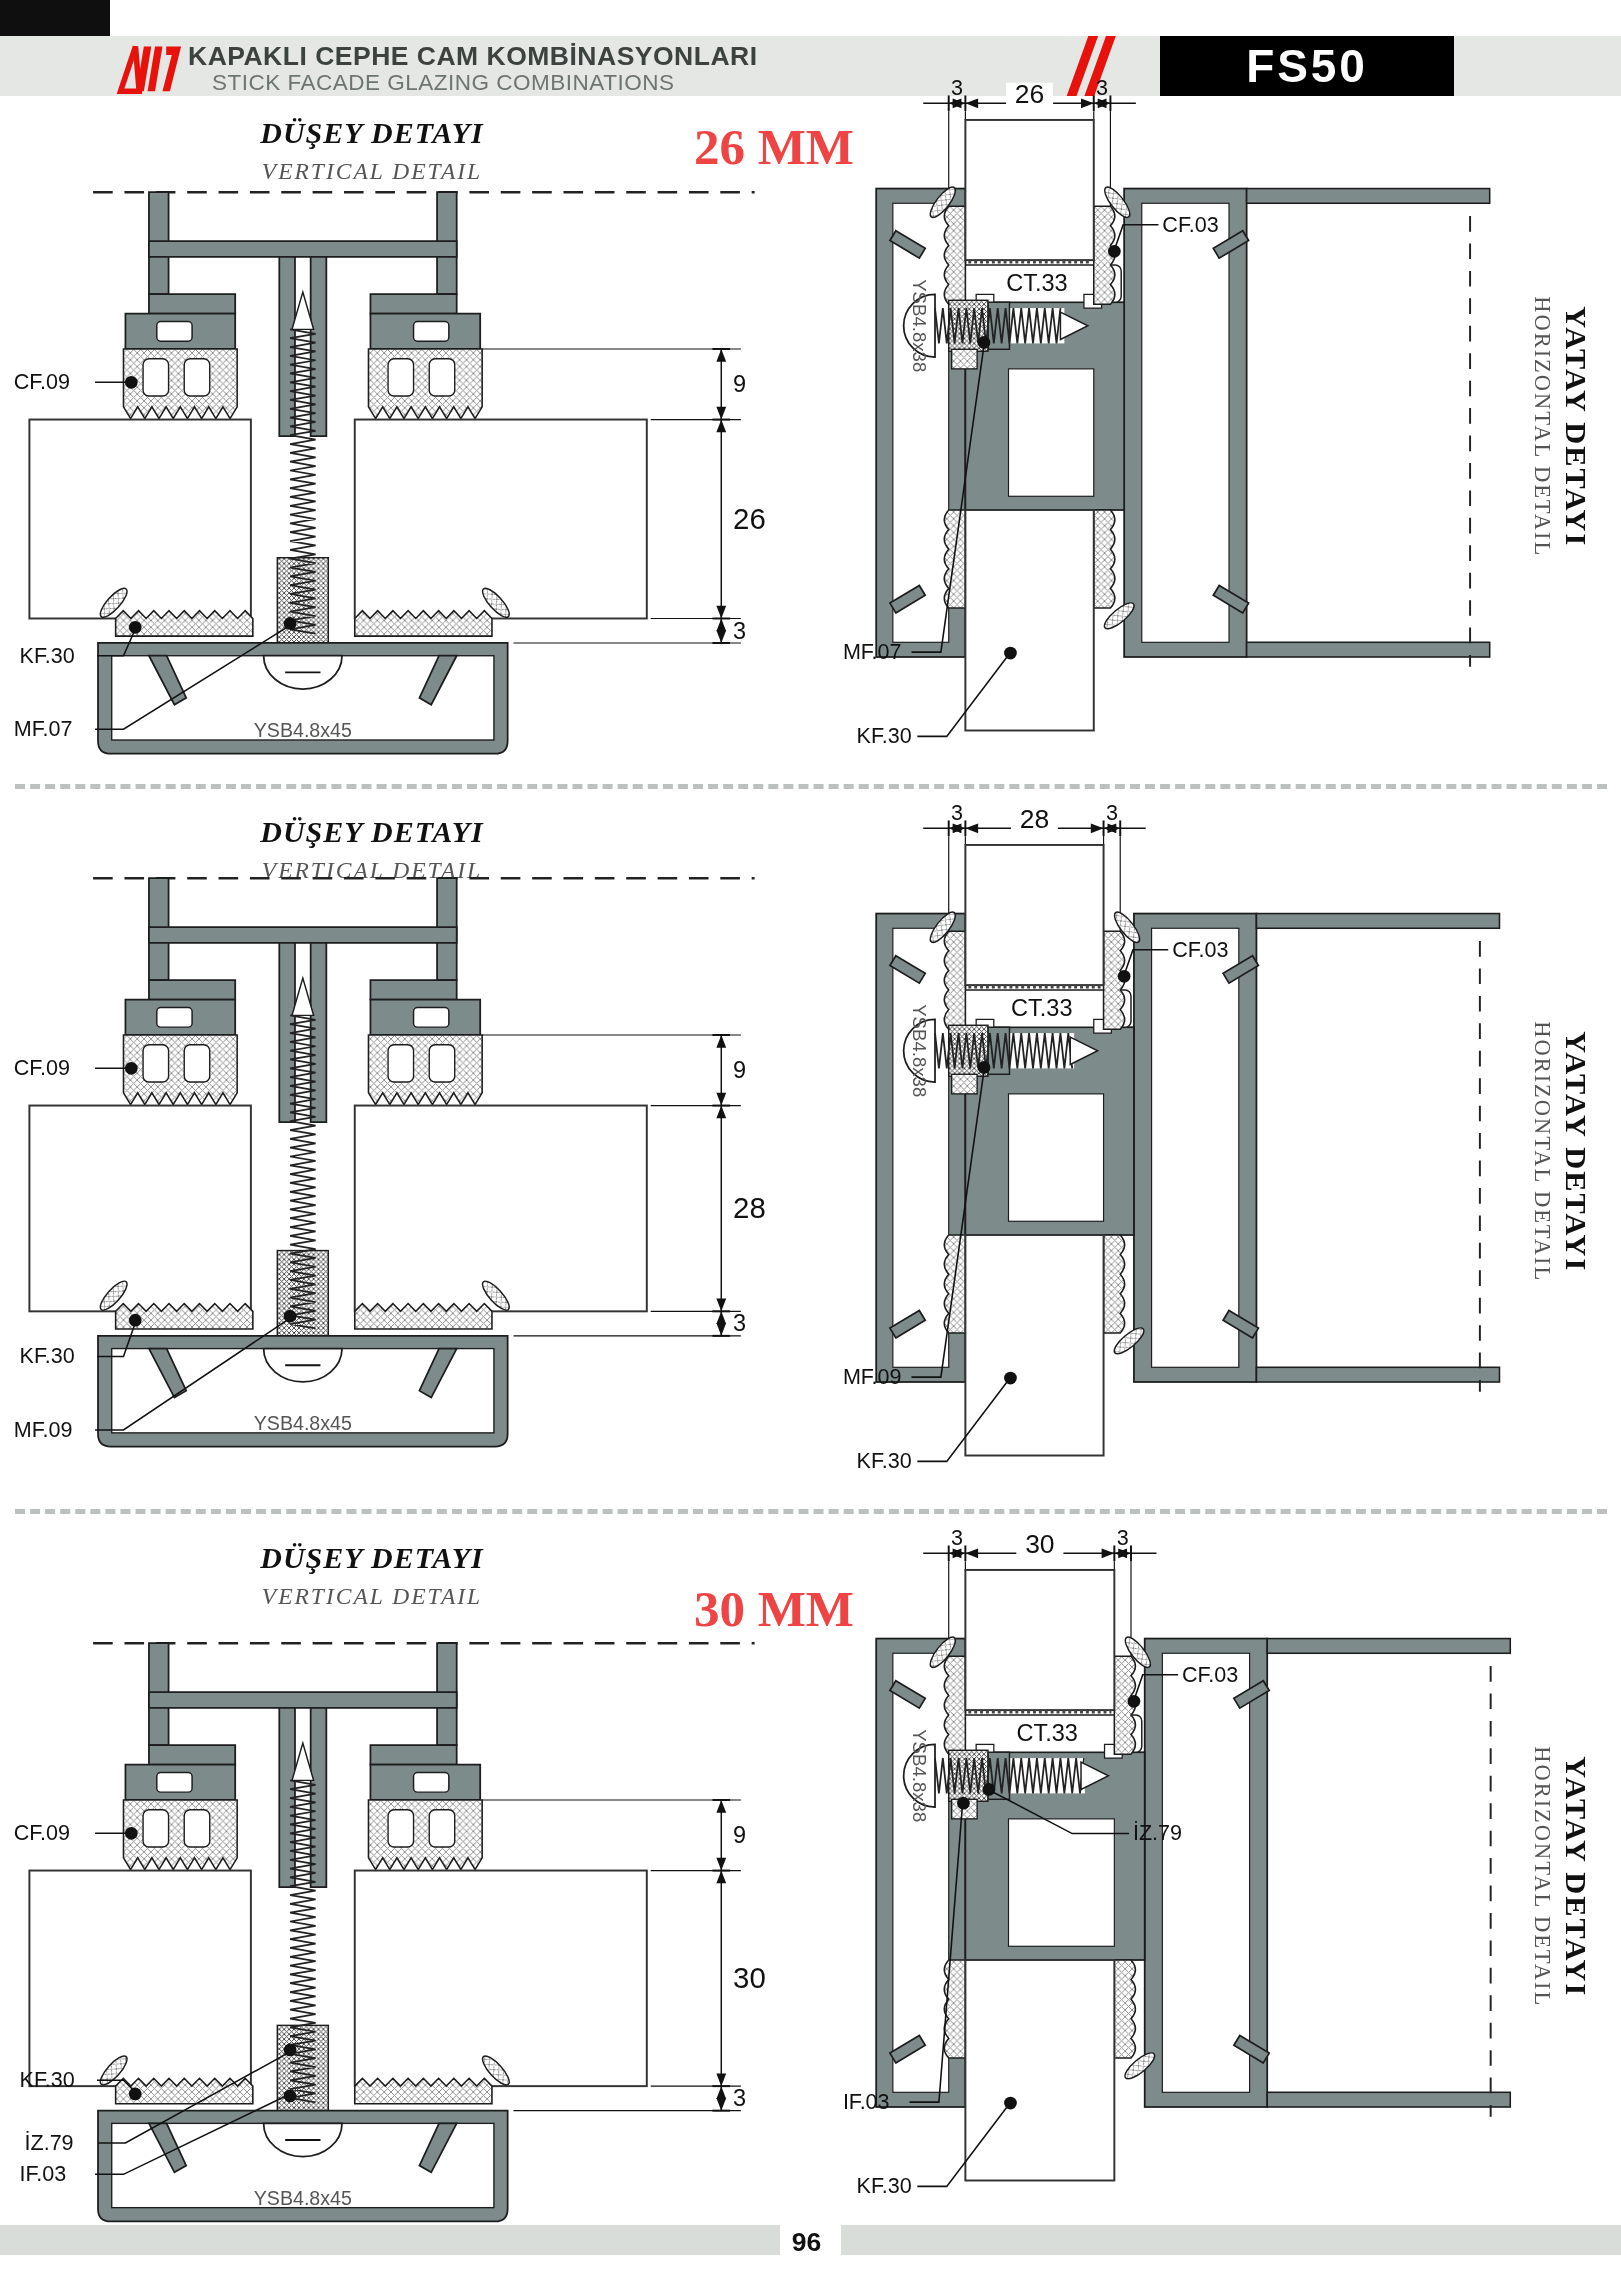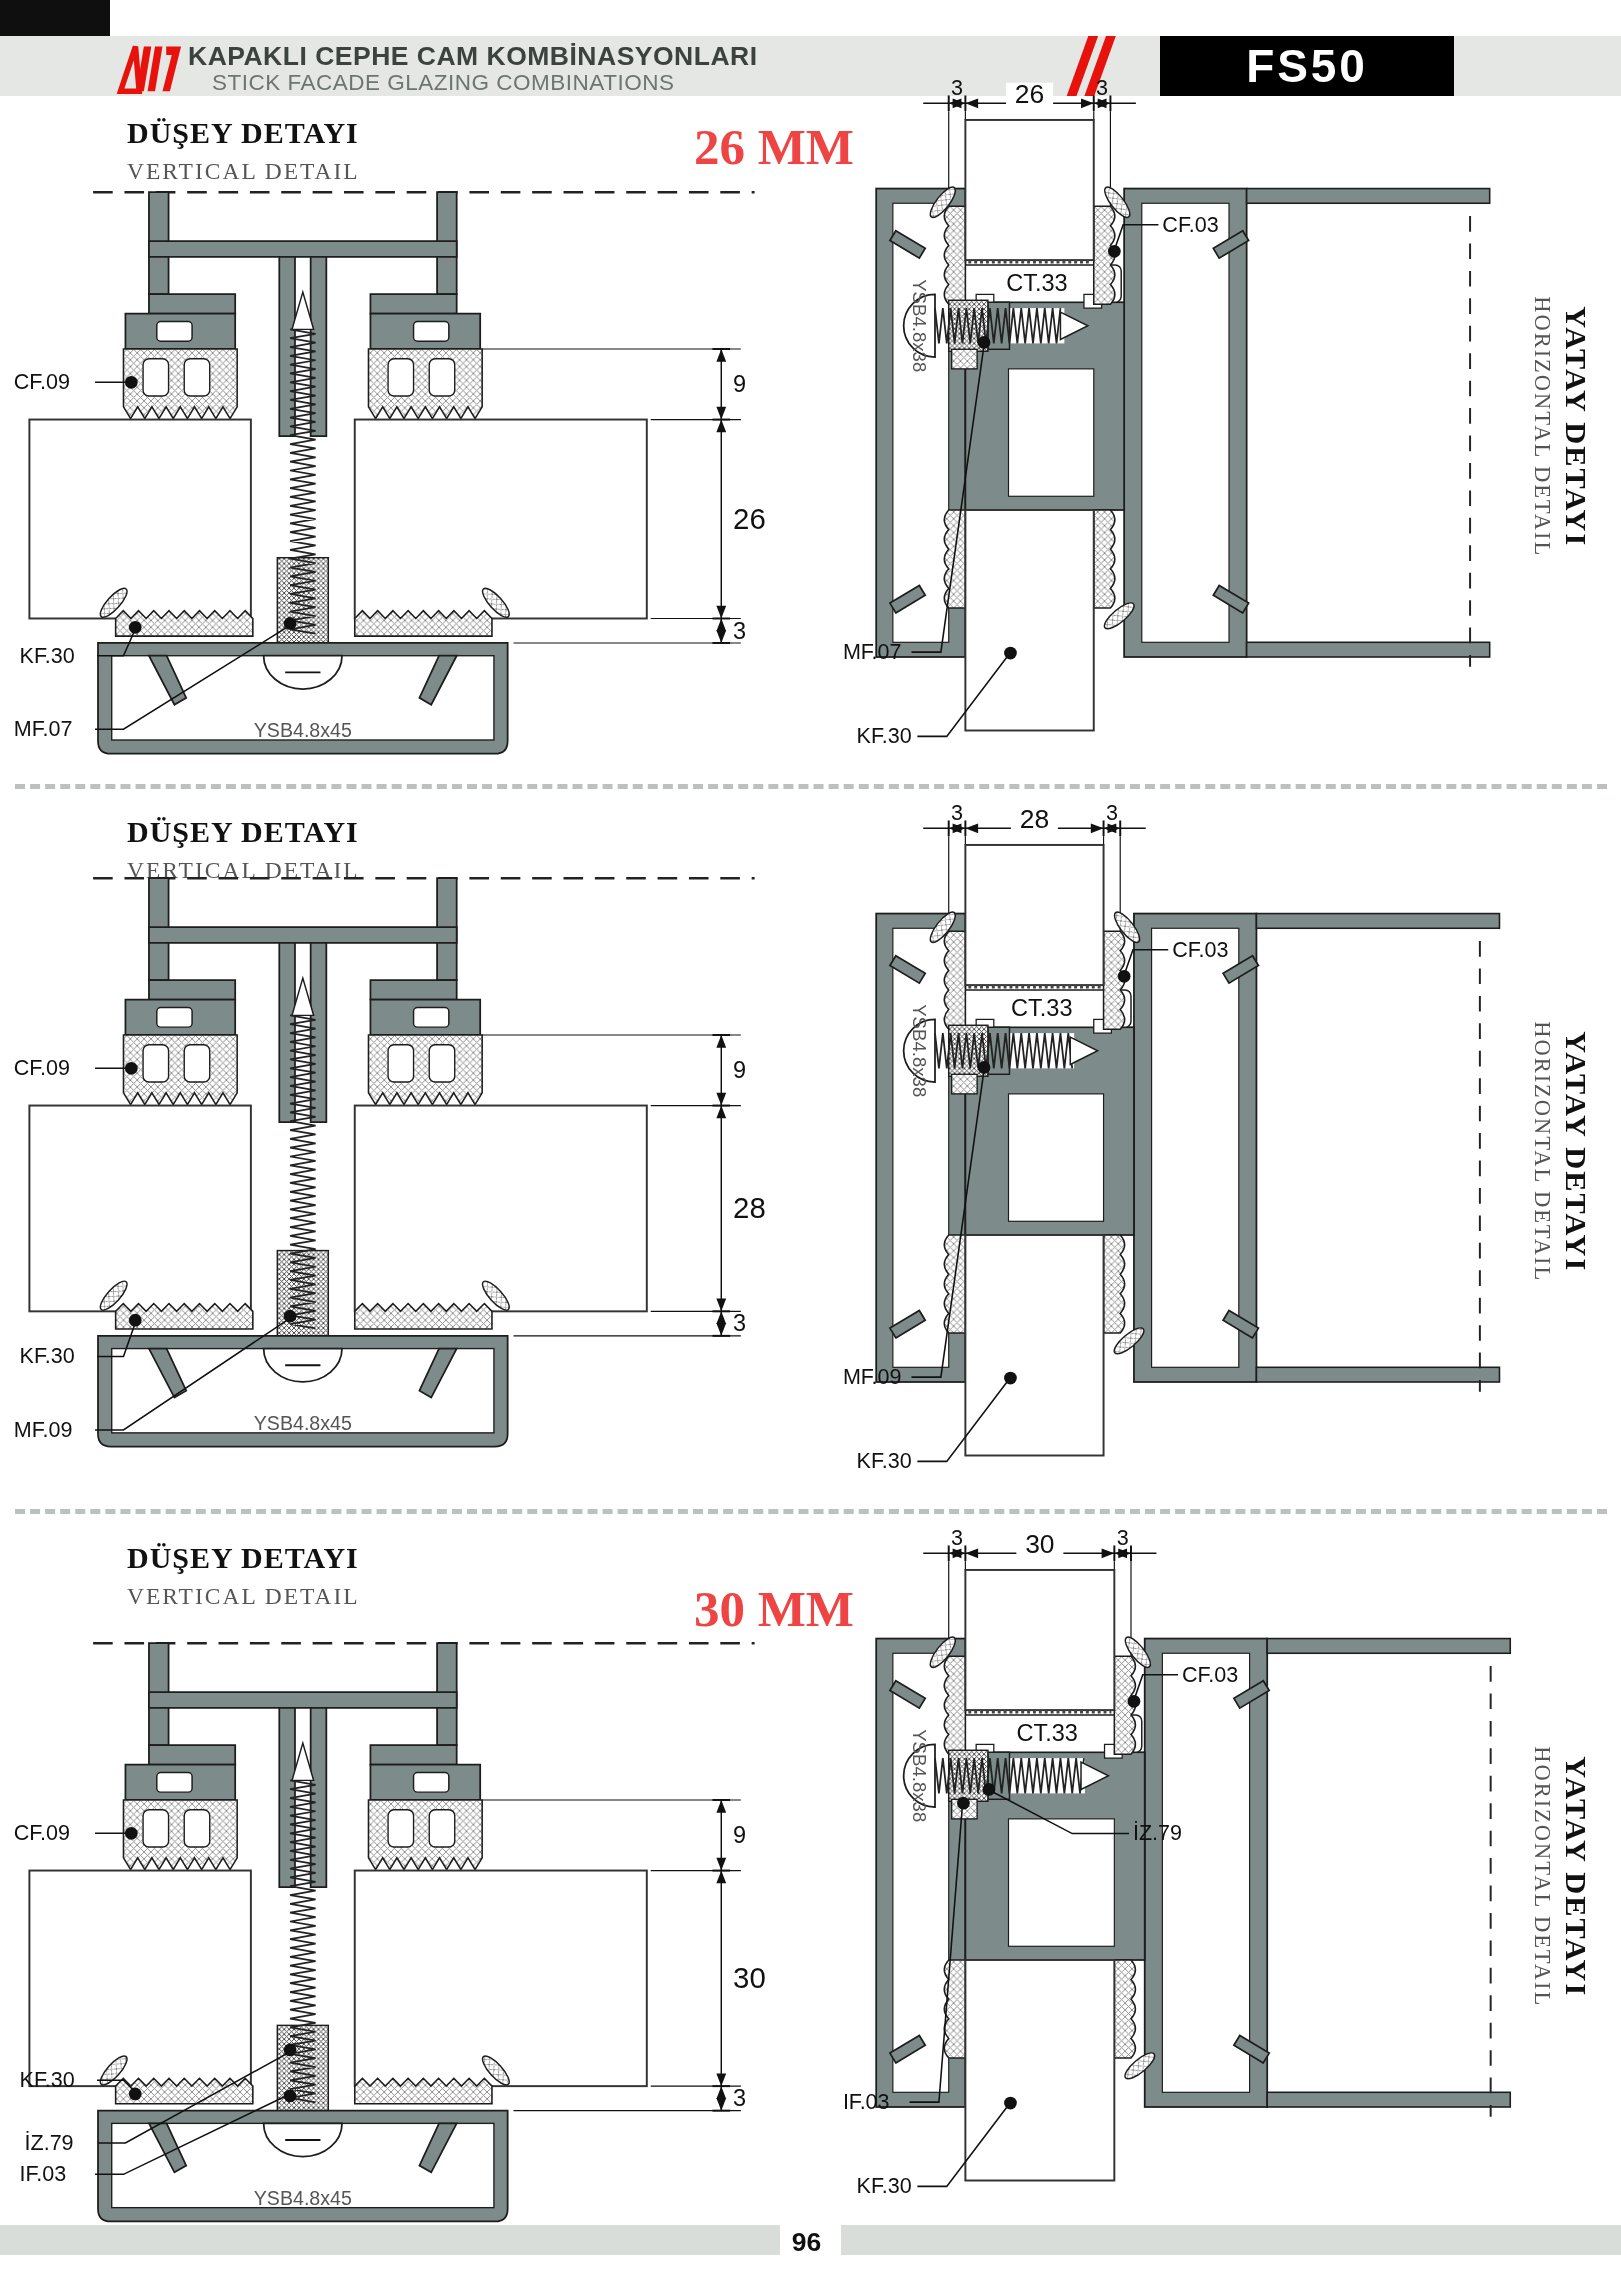--- a/index.html
+++ b/index.html
@@ -7,21 +7,21 @@
         font-family:"Liberation Sans","DejaVu Sans",sans-serif;padding-left:18px;}
   .abs{position:absolute;}
   
   #top-black{left:0;top:0;width:110px;height:36px;background:#0f0f0f;}
   #header-band{left:0;top:36px;width:1621px;height:60px;background:#e4e7e4;}
   #header-title-tr{left:188px;top:41px;font-size:26.5px;font-weight:bold;color:#3c4240;letter-spacing:0.5px;}
   #header-title-en{left:188px;top:70px;font-size:22.5px;color:#6d7572;letter-spacing:0.5px;margin-left:24px;}
   #fs50-box{left:1160px;top:36px;width:294px;height:60px;background:#000000;color:#fff;
             display:flex;align-items:center;justify-content:center;font-size:46px;font-weight:bold;letter-spacing:2.9px;}
   
-  .v-title{width:490px;left:127px;text-align:left;color:#111;}
+  .v-title{width:490px;left:127px;text-align:center;color:#111;font-style:italic;}
   .v-title .t1{font-family:"Liberation Serif","DejaVu Serif",serif;font-weight:bold;font-size:30px;letter-spacing:1px;}
   .v-title .t2{font-family:"Liberation Serif","DejaVu Serif",serif;font-size:23.5px;color:#555;letter-spacing:2px;margin-top:8px;}
   .size-label{left:637px;width:274px;text-align:center;font-family:"Liberation Serif","DejaVu Serif",serif;
               font-weight:bold;font-size:51px;color:#ef4444;}
   .sep{left:14.7px;width:1592px;border-top:5.9px dashed #bcc1bf;height:0;}
   
   #footer-band{left:0;top:2225px;width:1621px;height:30px;background:#d9ddda;}
   #footer-gap{left:780px;top:2225px;width:61px;height:30px;background:#fff;}
   #page-number{left:780px;top:2227px;width:53px;text-align:center;font-size:26.5px;font-weight:bold;color:#111;}
   svg{position:absolute;overflow:visible;}

